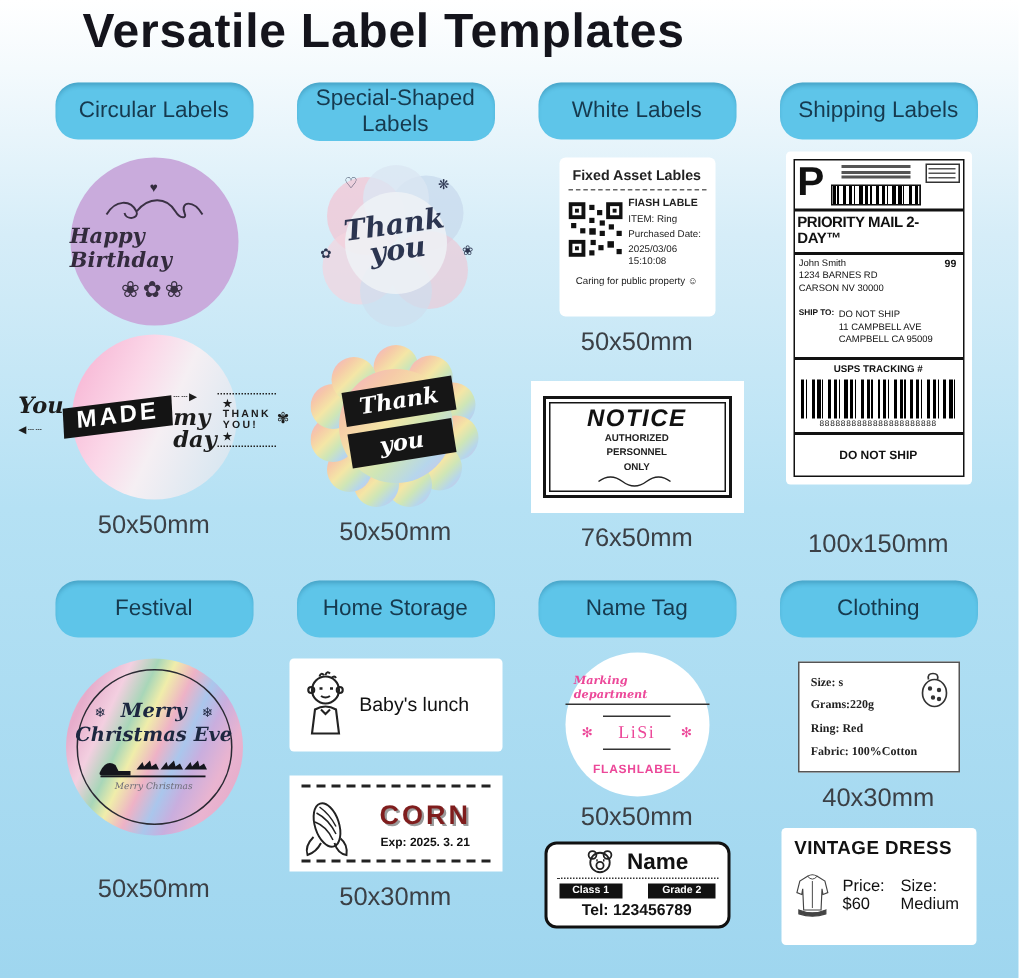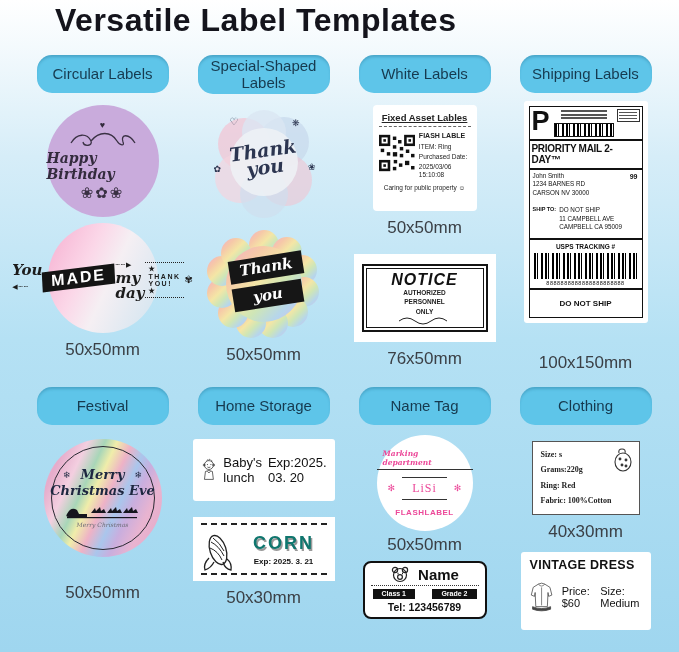--- a/index.html
+++ b/index.html
@@ -48,21 +48,21 @@
   .wc-fl{position:absolute;left:8px;top:58px;font-size:9px;color:#2c3550;}
   .wc-fr{position:absolute;right:6px;top:56px;font-size:9px;color:#2c3550;}
   .lbl-rb{width:114px;height:110px;position:relative;margin-top:8px;}
   .rb-ribbon{position:absolute;background:#161616;color:#fff;text-align:center;
     font-family:"DejaVu Serif",serif;font-style:italic;font-weight:bold;transform:rotate(-9deg);}
   .rb-1{left:22px;top:28px;width:74px;font-size:15px;padding:2px 0 3px;}
   .rb-2{left:26px;top:56px;width:70px;font-size:15px;padding:2px 0 3px;}
   
   .lbl-fa{width:104px;height:106px;background:#fff;border-radius:4px;margin-top:12px;
     padding:7px 6px 4px;box-sizing:border-box;color:#222;}
-  .fa-title{font-size:9.5px;font-weight:bold;text-align:center;text-decoration:underline;}
+  .fa-title{font-size:9.5px;font-weight:bold;text-align:center;}
   .fa-dash{border-bottom:1px dashed #666;margin:3px 0 5px;}
   .fa-body{display:flex;gap:4px;}
   .fa-lines{display:flex;flex-direction:column;gap:2.5px;font-size:6.5px;line-height:1.2;}
   .fa-l1{font-size:7px;font-weight:bold;}
   .fa-foot{font-size:6.5px;text-align:center;margin-top:5px;}
   .lbl-notice{width:142px;height:88px;background:#fff;margin-top:16px;
     display:flex;align-items:center;justify-content:center;}
   .notice-frame{width:122px;height:64px;border:2px solid #141414;position:relative;
     display:flex;flex-direction:column;align-items:center;justify-content:center;}
   .notice-frame::before{content:"";position:absolute;inset:2px;border:1px solid #141414;}
@@ -103,21 +103,21 @@
   .xmas-tiny{font-family:"DejaVu Serif",serif;font-style:italic;font-size:6px;color:#6b6b76;margin-top:1px;}
   
   .lbl-baby{width:142px;height:62px;background:#fff;border-radius:3px;margin-top:14px;
     display:flex;align-items:center;gap:7px;padding:4px 8px;box-sizing:border-box;color:#111;}
   .baby-text{display:flex;gap:6px;font-size:13px;}
   .lbl-corn{width:142px;height:64px;background:#fff;margin-top:16px;position:relative;
     padding:8px 8px 6px;box-sizing:border-box;display:flex;align-items:center;gap:6px;}
   .lbl-corn::before{content:"";position:absolute;top:6px;left:8px;right:8px;border-top:2px dashed #222;}
   .lbl-corn::after{content:"";position:absolute;bottom:6px;left:8px;right:8px;border-top:2px dashed #222;}
   .corn-text{flex:1;display:flex;flex-direction:column;align-items:center;gap:3px;}
-  .corn-word{font-size:18px;font-weight:bold;letter-spacing:2px;color:#0f766e;text-shadow:1.5px 1.5px 0 #9a9a9a;}
+  .corn-word{font-size:18px;font-weight:bold;letter-spacing:2px;color:#7f1d1d;text-shadow:1.5px 1.5px 0 #9a9a9a;}
   .corn-exp{font-size:8px;font-weight:bold;color:#111;}
   
   .lbl-namec{width:96px;height:96px;border-radius:50%;background:#fff;margin-top:10px;
     display:flex;flex-direction:column;align-items:center;justify-content:center;color:#ec4899;}
   .nc-dept{font-family:"DejaVu Serif",serif;font-style:italic;font-weight:bold;font-size:7.5px;
     border-bottom:1px solid #333;padding:0 6px 2px;}
   .nc-mid{display:flex;align-items:center;gap:7px;margin-top:7px;}
   .nc-snow{font-size:9px;}
   .nc-name{font-family:"Liberation Serif",serif;font-size:12px;letter-spacing:1px;
     border-top:1px solid #333;border-bottom:1px solid #333;padding:3px 10px;}
@@ -365,21 +365,20 @@
             <circle cx="6.5" cy="13" r="2"></circle>
               <circle cx="25.5" cy="13" r="2"></circle>
             <path d="M12 12 l2 0 M19 12 l2 0" stroke-width="1.6"></path>
             <path d="M13 17 q3 2 6 0"></path>
             <path d="M9 26 q7 -4 14 0 l2 16 l-18 0 z"></path>
             <path d="M13 26 l3 3 l3 -3"></path>
           </g>
         </svg>
         <div class="baby-text">
           <div>Baby's lunch</div>
-          <div>Exp:2025. 03. 20</div>
         </div>
       </div>
       <div class="lbl-corn">
         <svg width="34" height="44" viewBox="0 0 34 44">
           <g stroke="#222" fill="none" stroke-width="1.3">
             <ellipse cx="17" cy="22" rx="8" ry="15" transform="rotate(-18 17 22)"></ellipse>
             <path d="M10 14 q8 4 13 14 M9 20 q8 3 12 12 M12 10 q7 5 11 13" stroke-width="1"></path>
             <path d="M8 30 q-6 6 -4 12 q6 -2 9 -8"></path>
             <path d="M22 34 q2 7 8 8 q1 -7 -4 -11"></path>
           </g>

